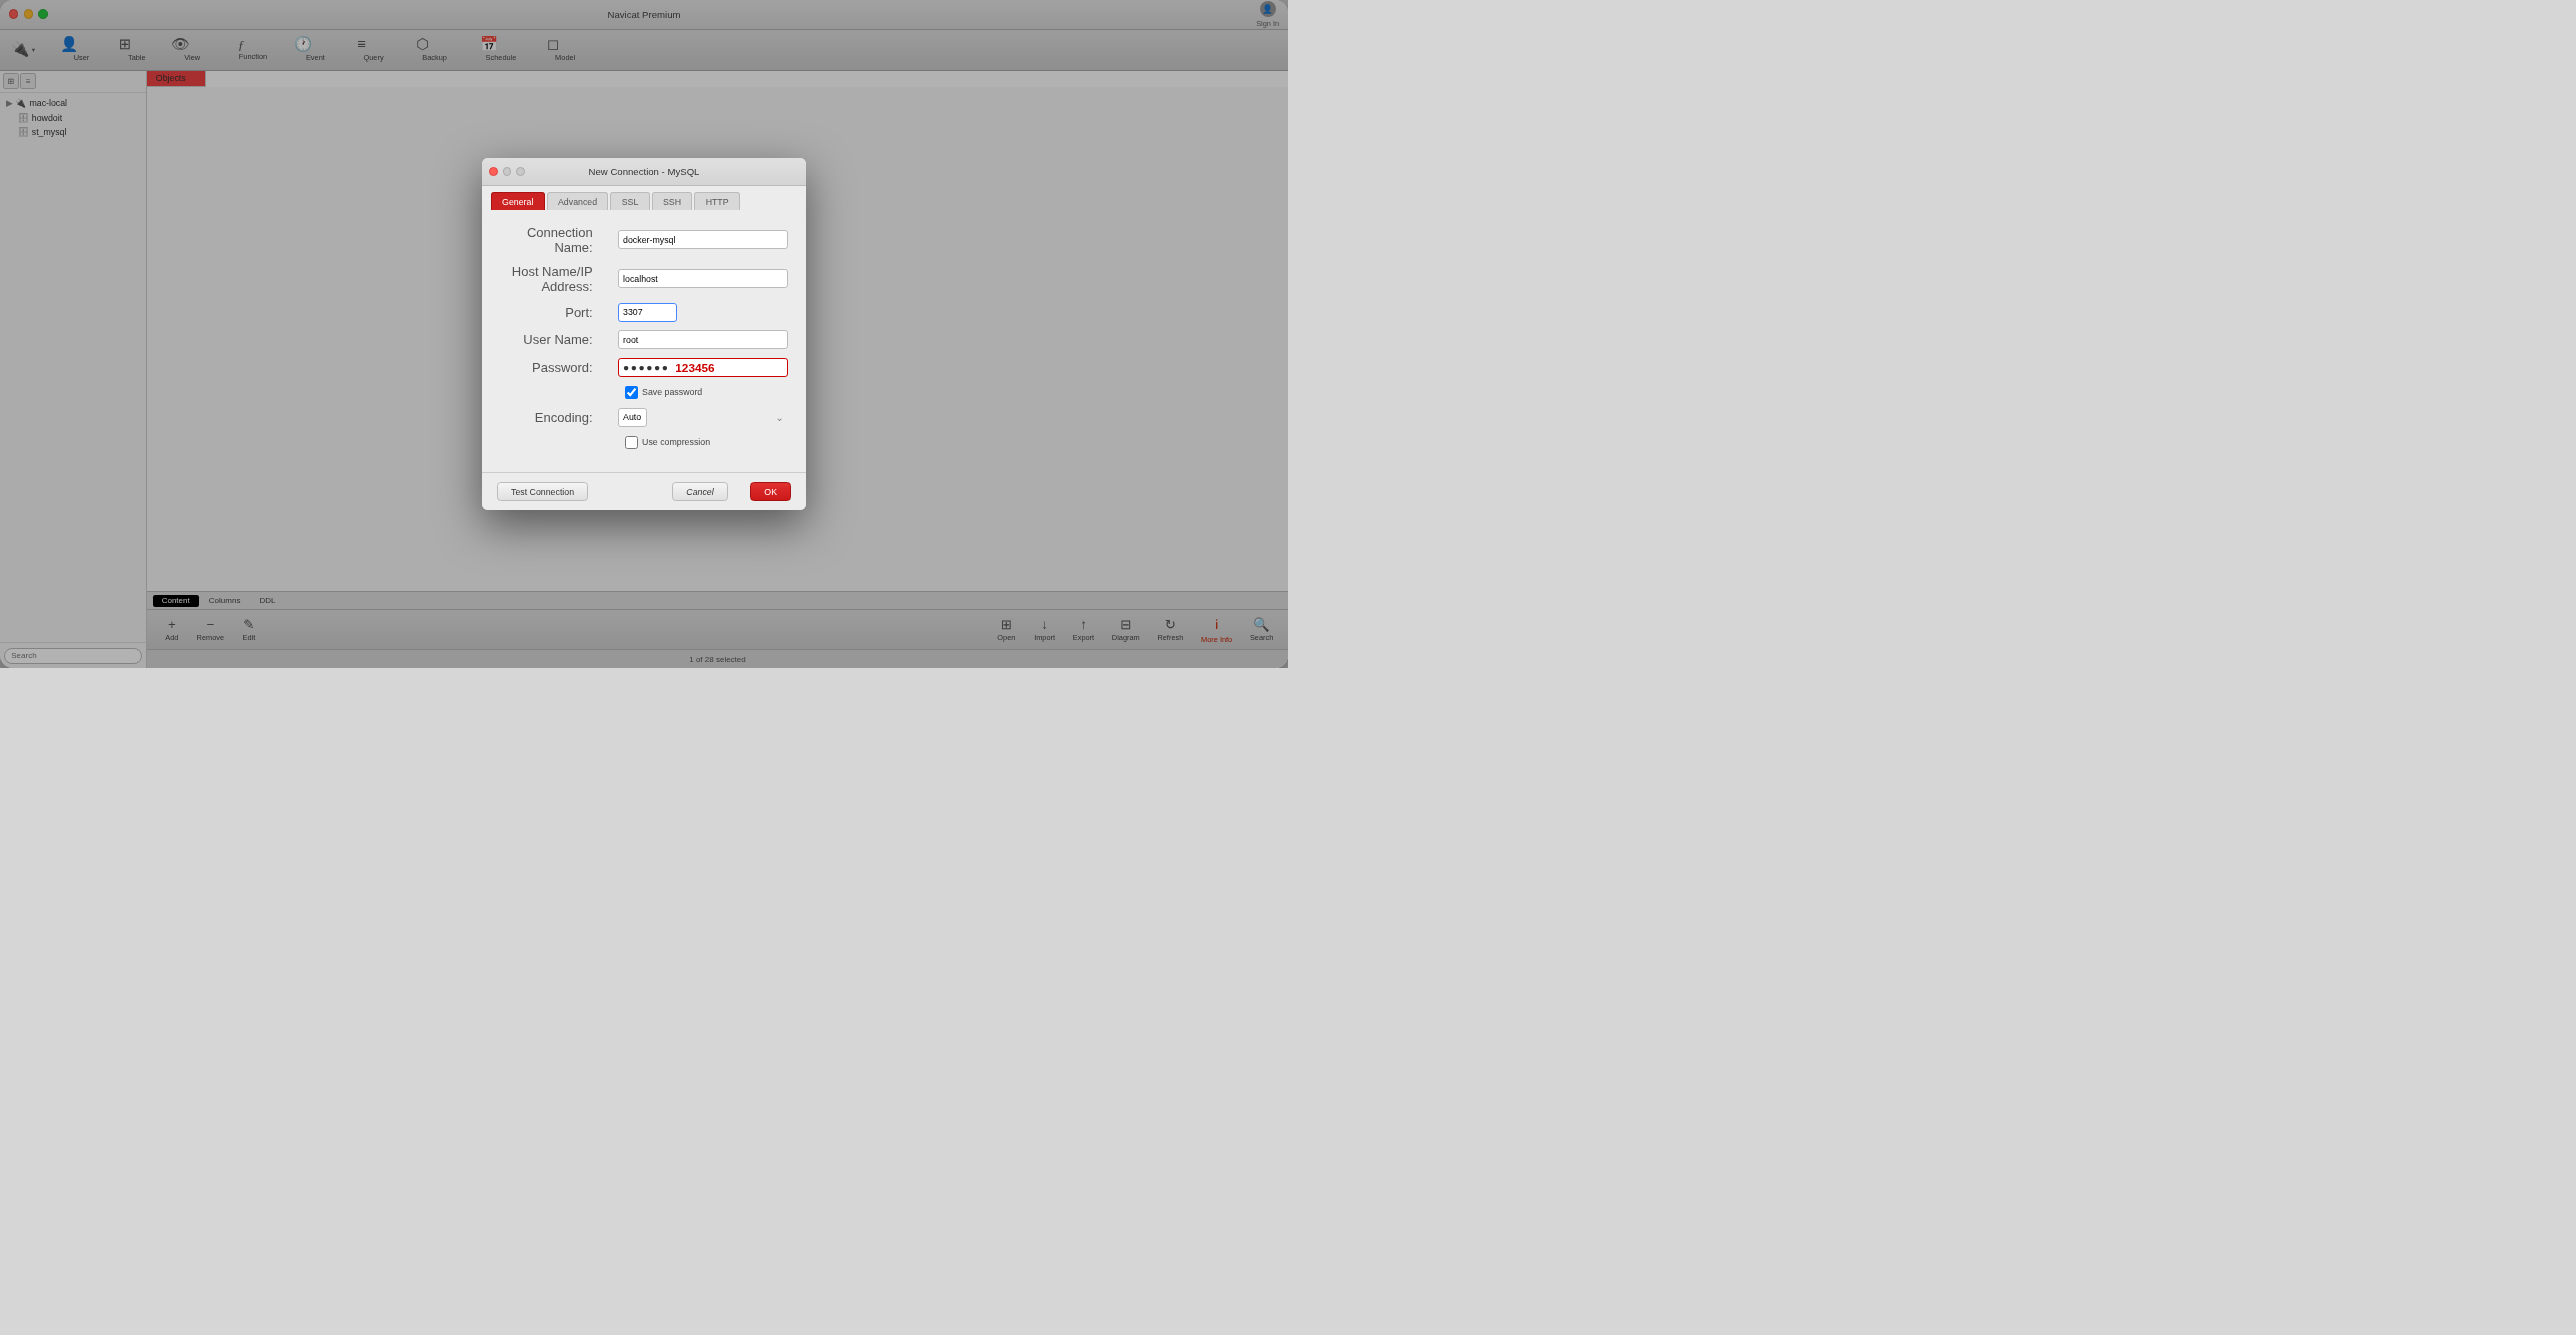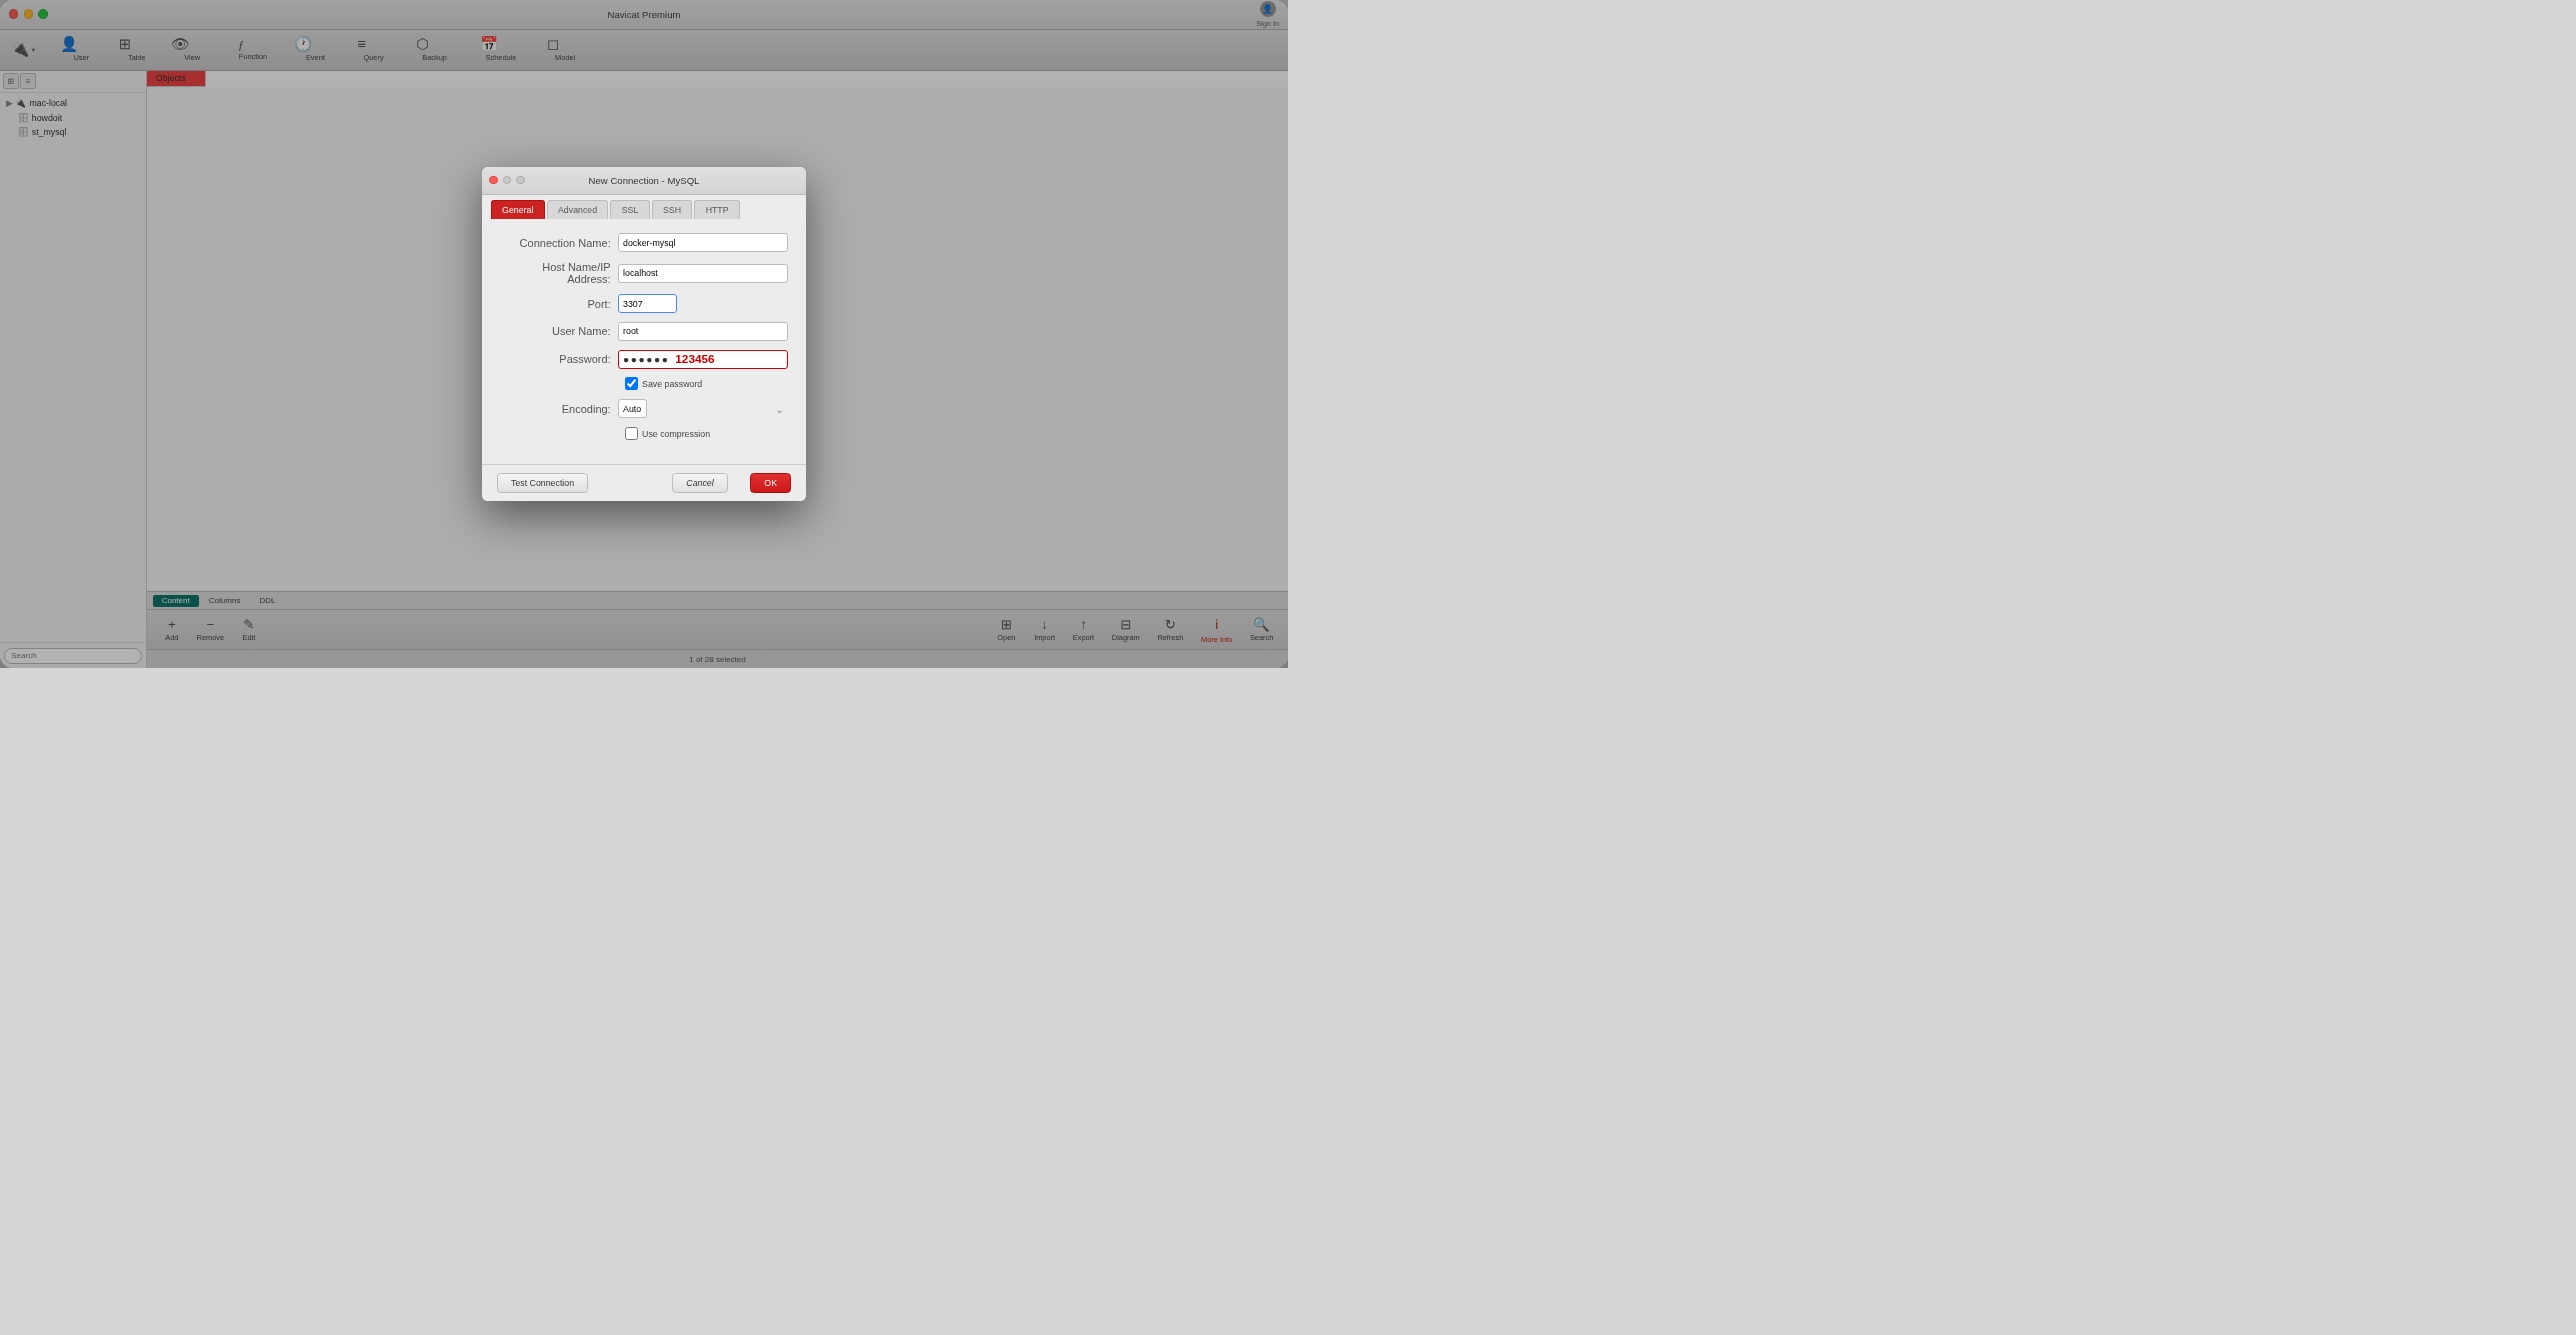--- a/index.html
+++ b/index.html
@@ -239,21 +239,21 @@
       flex-shrink: 0;
     }
     .table-tab {
       padding: 1.5px 8.8px;
       font-size: 8px;
       color: #444;
       cursor: pointer;
       border-radius: 2.2px;
     }
     .table-tab.active {
-      background: #0f766e;
+      background: #000000;
       color: white;
     }
 
     
     .modal-overlay {
       position: absolute;
       top: 0; left: 0; right: 0; bottom: 0;
       background: rgba(0,0,0,0.3);
       display: flex;
       align-items: center;
@@ -327,23 +327,23 @@
       background: #ececec;
     }
     .form-row {
       display: flex;
       align-items: center;
       margin-bottom: 8.8px;
     }
     .form-label {
       text-align: right;
       width: 118px;
-      font-size: 11px;
+      font-size: 13px;
       color: #555;
-      padding-right: 7px;
+      padding-right: 25px;
       flex-shrink: 0;
     }
     .form-input {
       flex: 1;
       height: 19px;
       border: 0.7px solid #bbb;
       border-radius: 2.9px;
       padding: 0 4.4px;
       font-size: 8.8px;
       background: white;

